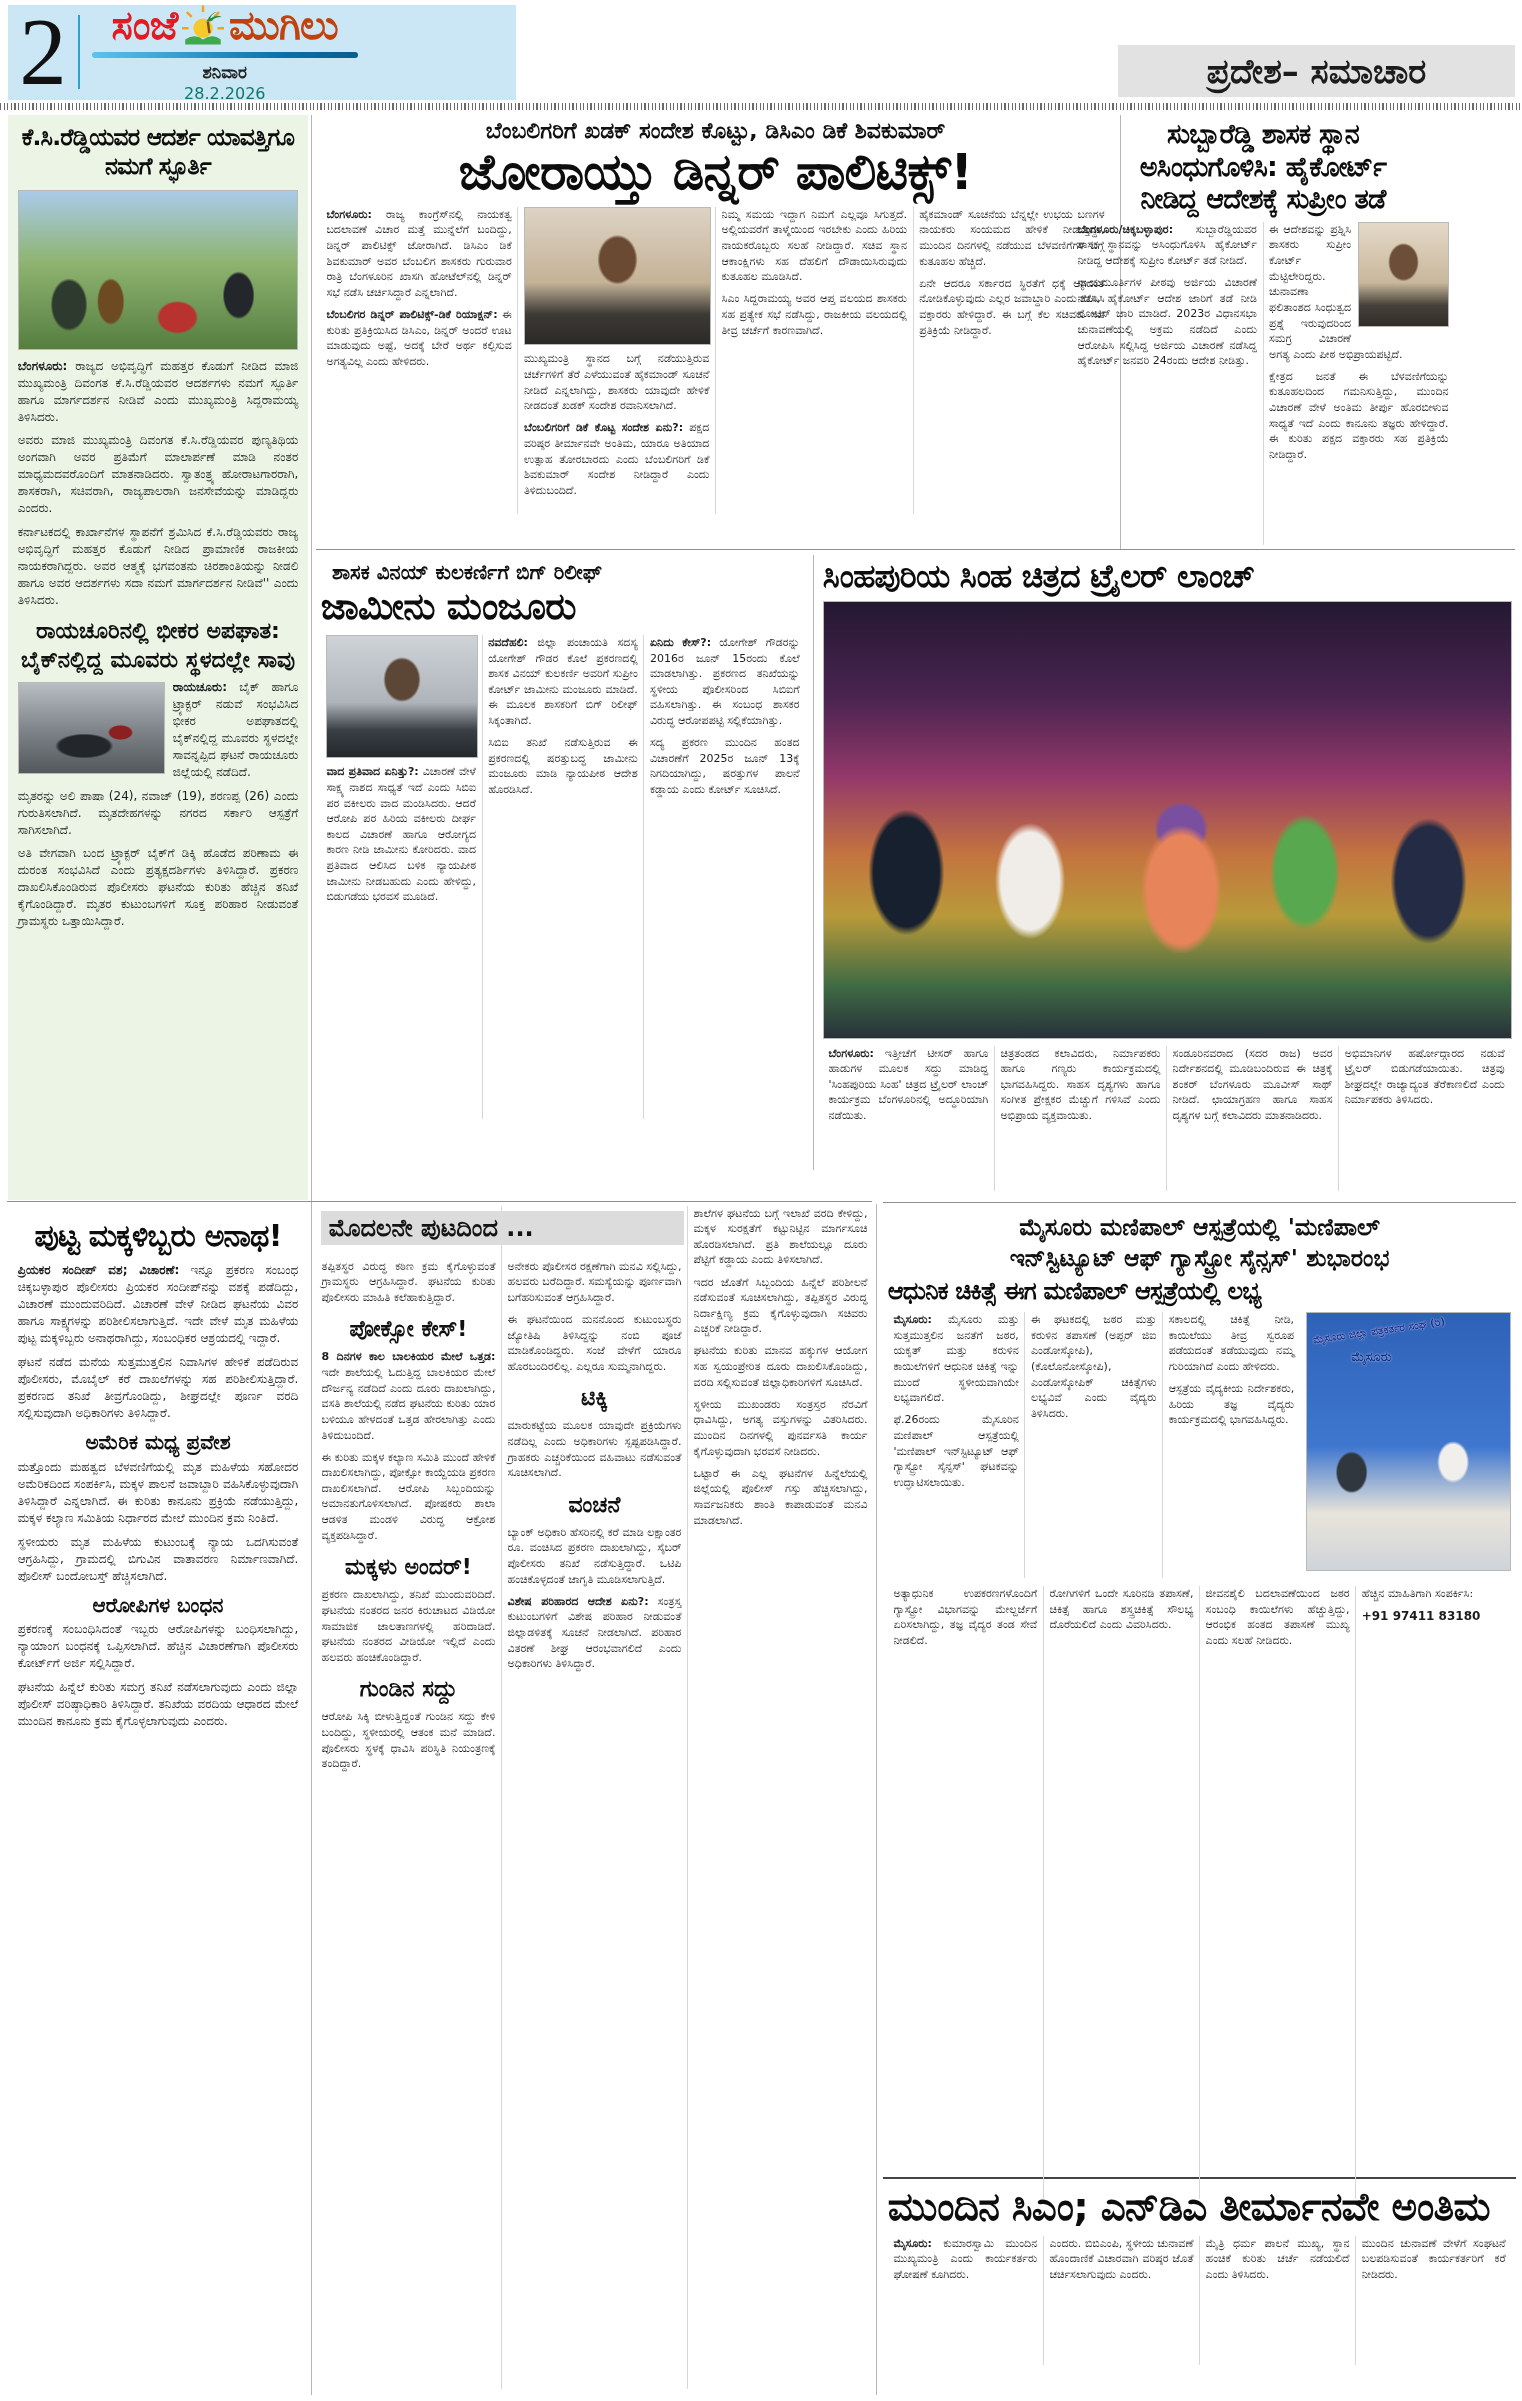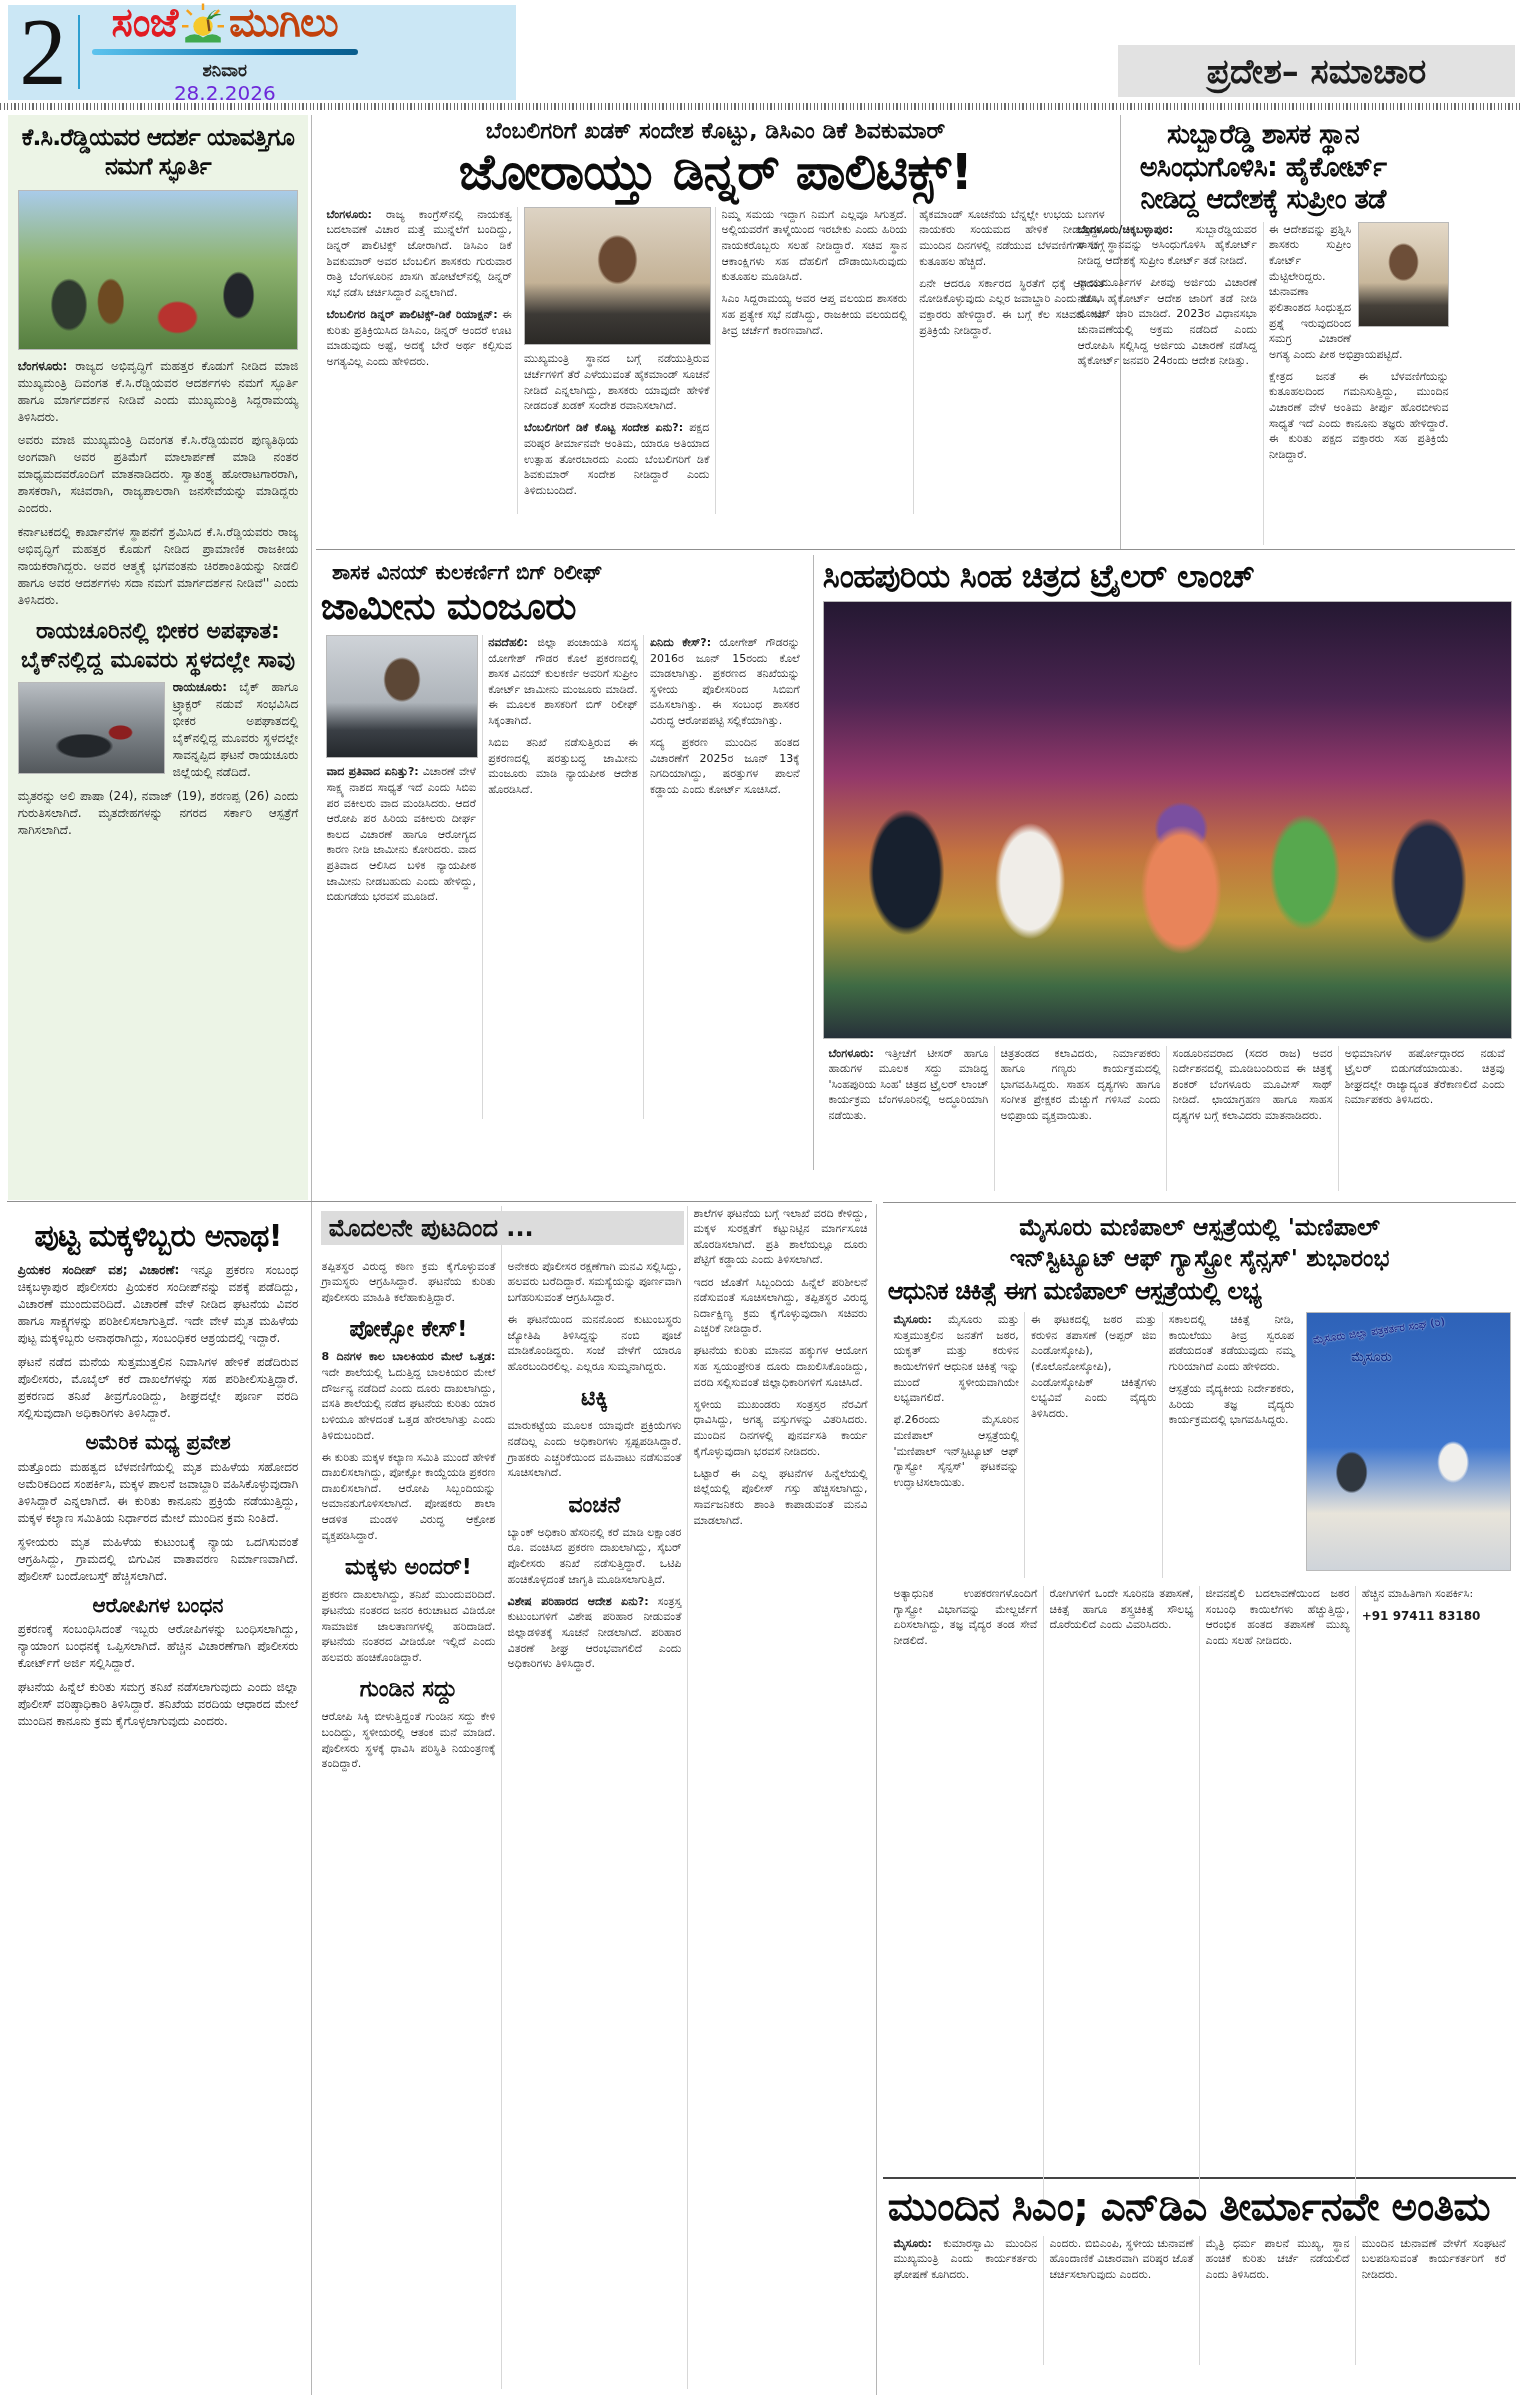--- a/index.html
+++ b/index.html
@@ -9,21 +9,21 @@
   
   .masthead{left:8px;top:4.8px;width:508px;height:95px;background:#cbe7f5;display:flex;align-items:center;padding:3.2px 11.3px;gap:11.3px;}
   .pageno{font-family:"Liberation Serif","DejaVu Serif",serif;font-size:95px;line-height:.85;font-weight:400;color:#111;}
   .mast-divider{width:2.4px;height:74px;background:#2e9fd0;}
   .mast-right{display:flex;flex-direction:column;align-items:center;}
   .logo-line{display:flex;align-items:center;gap:4.8px;justify-content:space-between;}
   .logo-red{font-size:40px;font-weight:800;color:#e11b22;letter-spacing:-0.8px;}
   .logo-black{font-size:40px;font-weight:800;color:#c2410c;letter-spacing:-0.8px;}
   .swoosh{width:266px;height:5.6px;border-radius:3.2px;background:linear-gradient(90deg,#5cc3ee,#0b72ab 70%,#0a5d8c);margin:3.2px 0 4.8px;}
   .mast-day{font-size:17px;font-weight:700;color:#222;}
-  .mast-date{font-size:20px;color:#6d28d9;margin-top:1.6px;}
+  .mast-date{font-size:16px;color:#0f766e;margin-top:1.6px;}
   
   .ticks{left:0;top:103px;width:1523px;height:7.3px;
          background:repeating-linear-gradient(90deg,#6a6a6a 0 1.2px,transparent 1.2px 3.6px);}
   .section-head{left:1118px;top:45px;width:397px;height:52px;background:#e2e2e2;display:flex;align-items:center;justify-content:center;
                 font-size:34px;font-weight:700;color:#1c1c1c;}
   
   .body-t{font-size:12px;line-height:1.42;text-align:justify;color:#1c1c1c;}
   .body-s{font-size:11px;line-height:1.42;text-align:justify;color:#1c1c1c;}
   .dl{font-weight:700;}
   p{margin:0 0 6.5px 0;}
@@ -122,20 +122,21 @@
     <div class="body-t">
       <p><b class="dl">ಬೆಂಗಳೂರು:</b> <span>ರಾಜ್ಯದ ಅಭಿವೃದ್ಧಿಗೆ ಮಹತ್ತರ ಕೊಡುಗೆ ನೀಡಿದ ಮಾಜಿ ಮುಖ್ಯಮಂತ್ರಿ ದಿವಂಗತ ಕೆ.ಸಿ.ರೆಡ್ಡಿಯವರ ಆದರ್ಶಗಳು ನಮಗೆ ಸ್ಫೂರ್ತಿ ಹಾಗೂ ಮಾರ್ಗದರ್ಶನ ನೀಡಿವೆ ಎಂದು ಮುಖ್ಯಮಂತ್ರಿ ಸಿದ್ದರಾಮಯ್ಯ ತಿಳಿಸಿದರು.</span></p>
       <p>ಅವರು ಮಾಜಿ ಮುಖ್ಯಮಂತ್ರಿ ದಿವಂಗತ ಕೆ.ಸಿ.ರೆಡ್ಡಿಯವರ ಪುಣ್ಯತಿಥಿಯ ಅಂಗವಾಗಿ ಅವರ ಪ್ರತಿಮೆಗೆ ಮಾಲಾರ್ಪಣೆ ಮಾಡಿ ನಂತರ ಮಾಧ್ಯಮದವರೊಂದಿಗೆ ಮಾತನಾಡಿದರು. ಸ್ವಾತಂತ್ರ್ಯ ಹೋರಾಟಗಾರರಾಗಿ, ಶಾಸಕರಾಗಿ, ಸಚಿವರಾಗಿ, ರಾಜ್ಯಪಾಲರಾಗಿ ಜನಸೇವೆಯನ್ನು ಮಾಡಿದ್ದರು ಎಂದರು.</p>
       <p>ಕರ್ನಾಟಕದಲ್ಲಿ ಕಾರ್ಖಾನೆಗಳ ಸ್ಥಾಪನೆಗೆ ಶ್ರಮಿಸಿದ ಕೆ.ಸಿ.ರೆಡ್ಡಿಯವರು ರಾಜ್ಯ ಅಭಿವೃದ್ಧಿಗೆ ಮಹತ್ತರ ಕೊಡುಗೆ ನೀಡಿದ ಪ್ರಾಮಾಣಿಕ ರಾಜಕೀಯ ನಾಯಕರಾಗಿದ್ದರು. ಅವರ ಆತ್ಮಕ್ಕೆ ಭಗವಂತನು ಚಿರಶಾಂತಿಯನ್ನು ನೀಡಲಿ ಹಾಗೂ ಅವರ ಆದರ್ಶಗಳು ಸದಾ ನಮಗೆ ಮಾರ್ಗದರ್ಶನ ನೀಡಿವೆ'' ಎಂದು ತಿಳಿಸಿದರು.</p>
     </div>
     <div class="subhead" style="font-size:22px;line-height:1.3;">ರಾಯಚೂರಿನಲ್ಲಿ ಭೀಕರ ಅಪಘಾತ: ಬೈಕ್‌ನಲ್ಲಿದ್ದ ಮೂವರು ಸ್ಥಳದಲ್ಲೇ ಸಾವು</div>
     <div class="photo ph-crash" style="width:145px;height:90px;float:left;margin:3.2px 8px 4.8px 0;"></div>
     <div class="body-t">
       <p><b class="dl">ರಾಯಚೂರು:</b> <span>ಬೈಕ್ ಹಾಗೂ ಟ್ರ್ಯಾಕ್ಟರ್ ನಡುವೆ ಸಂಭವಿಸಿದ ಭೀಕರ ಅಪಘಾತದಲ್ಲಿ ಬೈಕ್‌ನಲ್ಲಿದ್ದ ಮೂವರು ಸ್ಥಳದಲ್ಲೇ ಸಾವನ್ನಪ್ಪಿದ ಘಟನೆ ರಾಯಚೂರು ಜಿಲ್ಲೆಯಲ್ಲಿ ನಡೆದಿದೆ.</span></p>
       <p>ಮೃತರನ್ನು ಅಲಿ ಪಾಷಾ (24), ನವಾಜ್ (19), ಶರಣಪ್ಪ (26) ಎಂದು ಗುರುತಿಸಲಾಗಿದೆ. ಮೃತದೇಹಗಳನ್ನು ನಗರದ ಸರ್ಕಾರಿ ಆಸ್ಪತ್ರೆಗೆ ಸಾಗಿಸಲಾಗಿದೆ.</p>
+      <p>ಅತಿ ವೇಗವಾಗಿ ಬಂದ ಟ್ರ್ಯಾಕ್ಟರ್ ಬೈಕ್‌ಗೆ ಡಿಕ್ಕಿ ಹೊಡೆದ ಪರಿಣಾಮ ಈ ದುರಂತ ಸಂಭವಿಸಿದೆ ಎಂದು ಪ್ರತ್ಯಕ್ಷದರ್ಶಿಗಳು ತಿಳಿಸಿದ್ದಾರೆ. ಪ್ರಕರಣ ದಾಖಲಿಸಿಕೊಂಡಿರುವ ಪೊಲೀಸರು ಘಟನೆಯ ಕುರಿತು ಹೆಚ್ಚಿನ ತನಿಖೆ ಕೈಗೊಂಡಿದ್ದಾರೆ. ಮೃತರ ಕುಟುಂಬಗಳಿಗೆ ಸೂಕ್ತ ಪರಿಹಾರ ನೀಡುವಂತೆ ಗ್ರಾಮಸ್ಥರು ಒತ್ತಾಯಿಸಿದ್ದಾರೆ.</p>
     </div>
   </div>
 
   <div class="region" style="left:8px;top:1207px;width:300px;height:1188px;padding:11.3px 9.7px;">
     <div class="hl" style="font-size:30px;text-align:center;">ಪುಟ್ಟ ಮಕ್ಕಳಿಬ್ಬರು ಅನಾಥ!</div>
     <div class="body-t" style="margin-top:8px;">
       <p><b class="dl">ಪ್ರಿಯಕರ ಸಂದೀಪ್ ವಶ; ವಿಚಾರಣೆ:</b> <span>ಇನ್ನೂ ಪ್ರಕರಣ ಸಂಬಂಧ ಚಿಕ್ಕಬಳ್ಳಾಪುರ ಪೊಲೀಸರು ಪ್ರಿಯಕರ ಸಂದೀಪ್‌ನನ್ನು ವಶಕ್ಕೆ ಪಡೆದಿದ್ದು, ವಿಚಾರಣೆ ಮುಂದುವರಿದಿದೆ. ವಿಚಾರಣೆ ವೇಳೆ ನೀಡಿದ ಘಟನೆಯ ವಿವರ ಹಾಗೂ ಸಾಕ್ಷ್ಯಗಳನ್ನು ಪರಿಶೀಲಿಸಲಾಗುತ್ತಿದೆ. ಇದೇ ವೇಳೆ ಮೃತ ಮಹಿಳೆಯ ಪುಟ್ಟ ಮಕ್ಕಳಿಬ್ಬರು ಅನಾಥರಾಗಿದ್ದು, ಸಂಬಂಧಿಕರ ಆಶ್ರಯದಲ್ಲಿ ಇದ್ದಾರೆ.</span></p>
       <p>ಘಟನೆ ನಡೆದ ಮನೆಯ ಸುತ್ತಮುತ್ತಲಿನ ನಿವಾಸಿಗಳ ಹೇಳಿಕೆ ಪಡೆದಿರುವ ಪೊಲೀಸರು, ಮೊಬೈಲ್ ಕರೆ ದಾಖಲೆಗಳನ್ನು ಸಹ ಪರಿಶೀಲಿಸುತ್ತಿದ್ದಾರೆ. ಪ್ರಕರಣದ ತನಿಖೆ ತೀವ್ರಗೊಂಡಿದ್ದು, ಶೀಘ್ರದಲ್ಲೇ ಪೂರ್ಣ ವರದಿ ಸಲ್ಲಿಸುವುದಾಗಿ ಅಧಿಕಾರಿಗಳು ತಿಳಿಸಿದ್ದಾರೆ.</p>
     </div>
     <div class="subhead" style="font-size:20px;">ಅಮೆರಿಕ ಮಧ್ಯ ಪ್ರವೇಶ</div>

